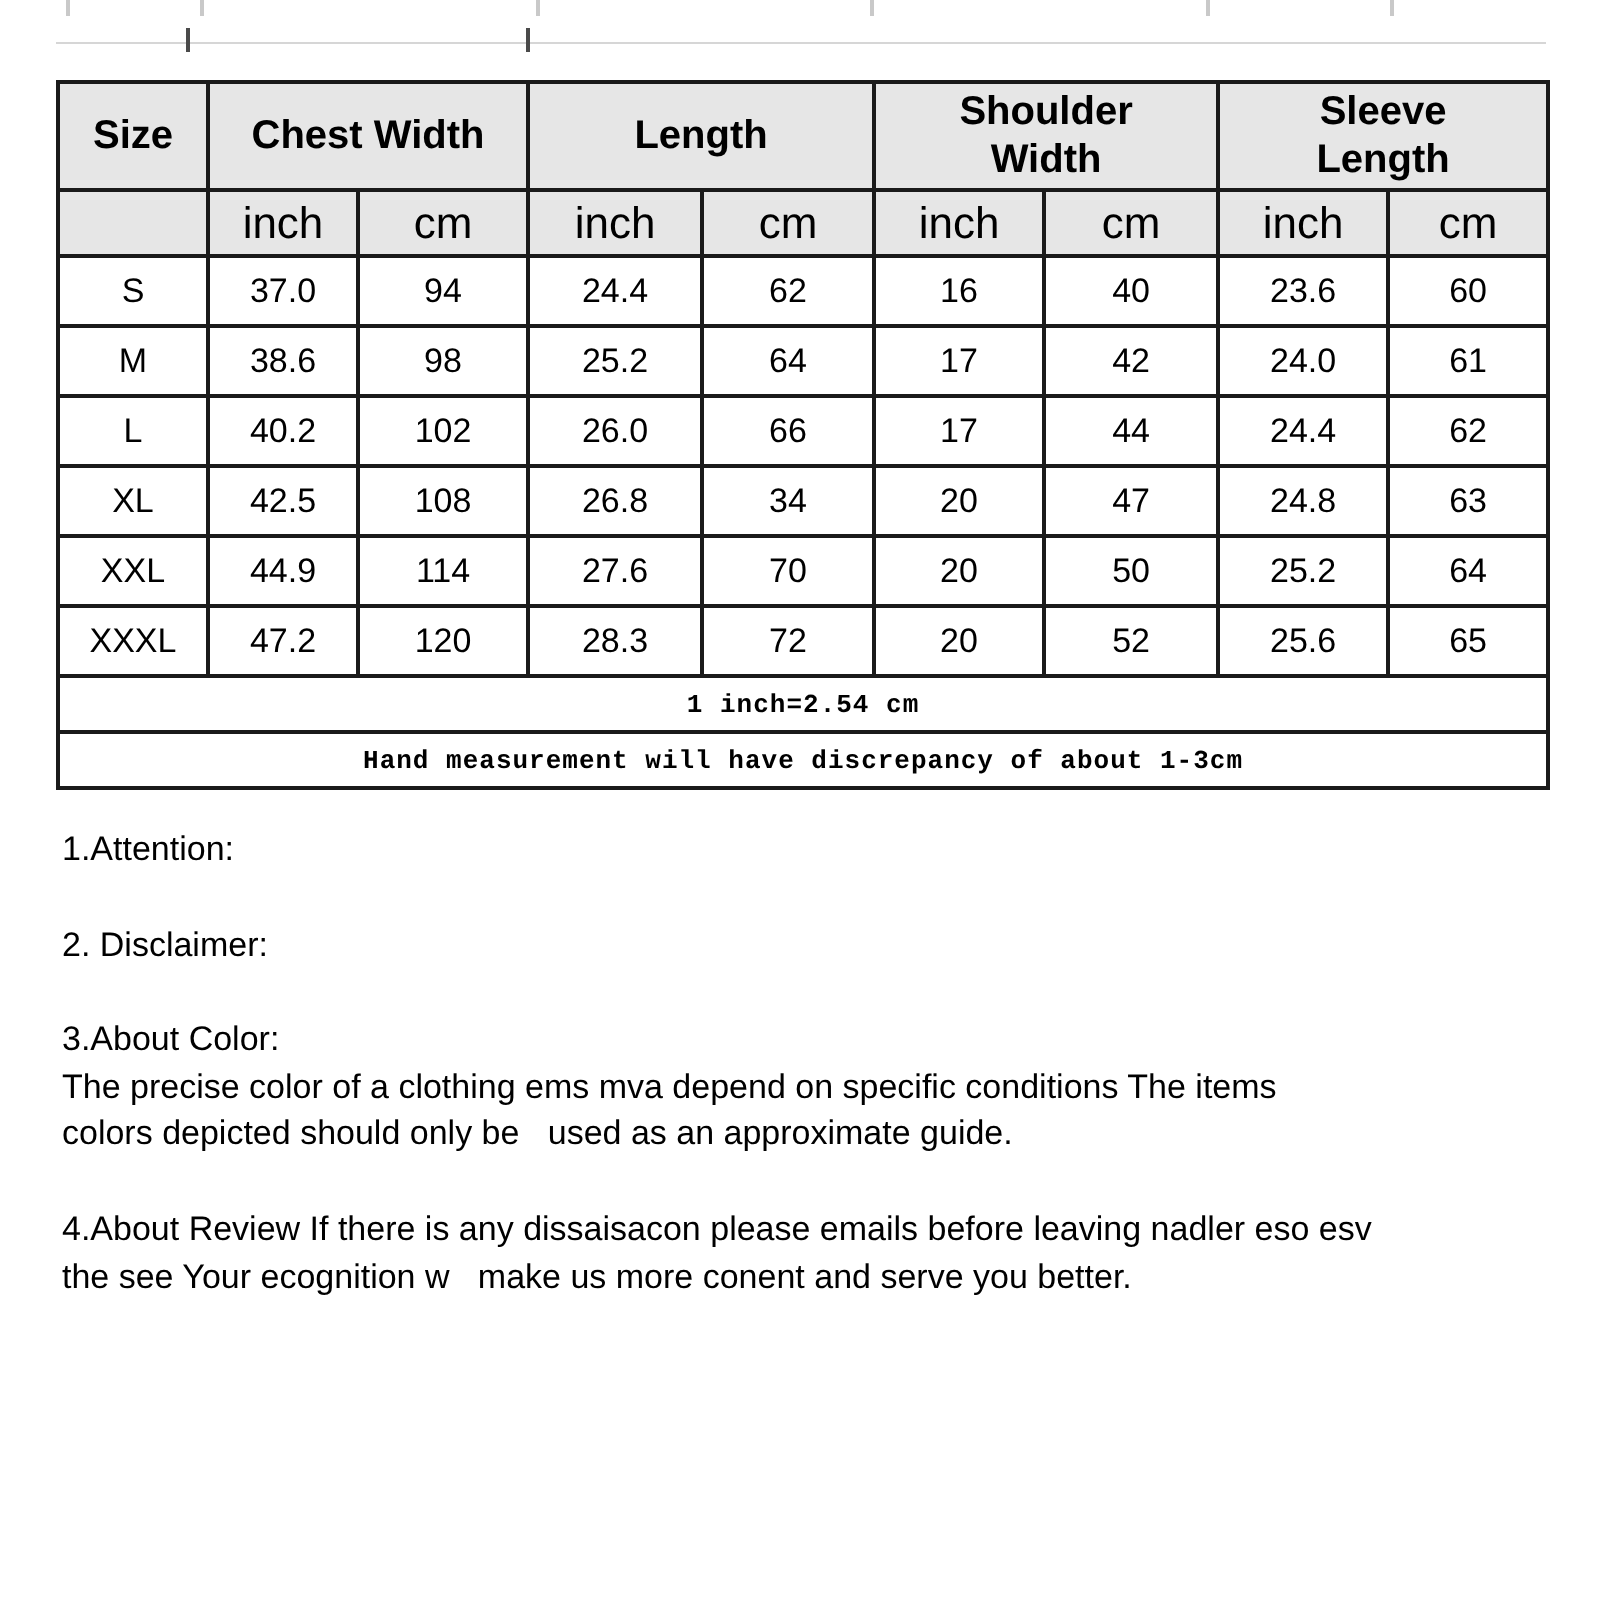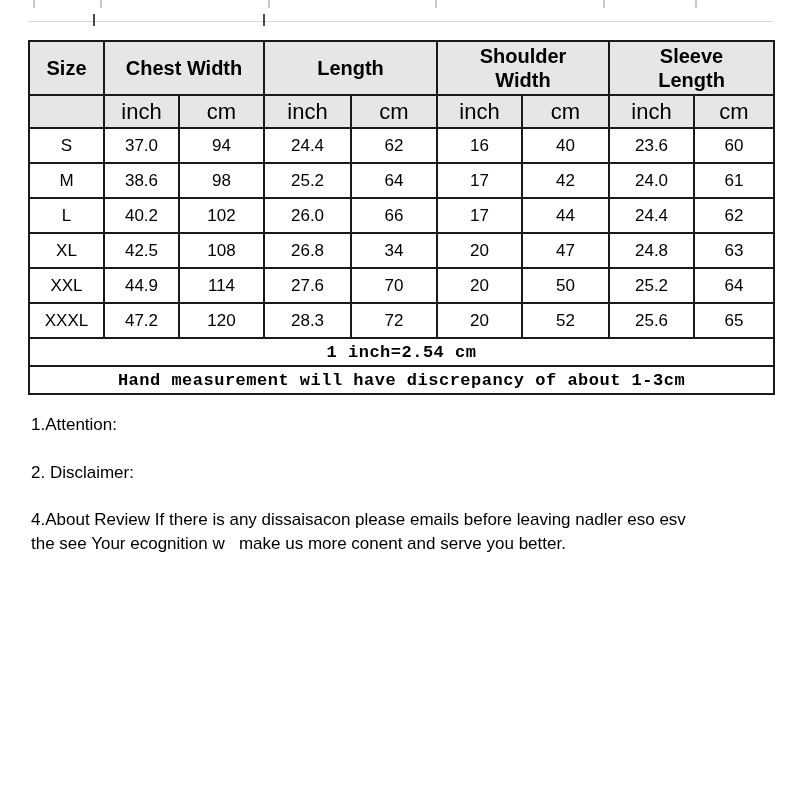--- a/index.html
+++ b/index.html
@@ -71,21 +71,21 @@
     font-size: 22px;
     height: 31px;
   }
   .size-table tbody td {
     height: 33px;
   }
   .size-table td.note-cell {
     height: 26px;
     font-family: "Liberation Mono", monospace;
     font-weight: bold;
-    font-size: 17px;
+    font-size: 13px;
     letter-spacing: 0.5px;
   }
 
   .notes-text {
     position: absolute;
     left: 31px;
     top: 413px;
     width: 748px;
     font-size: 17px;
     line-height: 23.6px;
@@ -221,17 +221,22 @@
   </table>
 
   <div class="notes-text">
       <div class="section">
         <div class="sec-heading">1.Attention:</div>
       </div>
       <div class="section">
         <div class="sec-heading">2. Disclaimer:</div>
       </div>
       <div class="section">
+        <div class="sec-heading">3.About Color:</div>
+        <div class="sec-body">The precise color of a clothing ems mva depend on specific conditions The items
+colors depicted should only be   used as an approximate guide.</div>
+      </div>
+      <div class="section">
         <div class="sec-body">4.About Review If there is any dissaisacon please emails before leaving nadler eso esv
 the see Your ecognition w   make us more conent and serve you better.</div>
       </div>
     </div>
 </div>
 
 </body></html>

